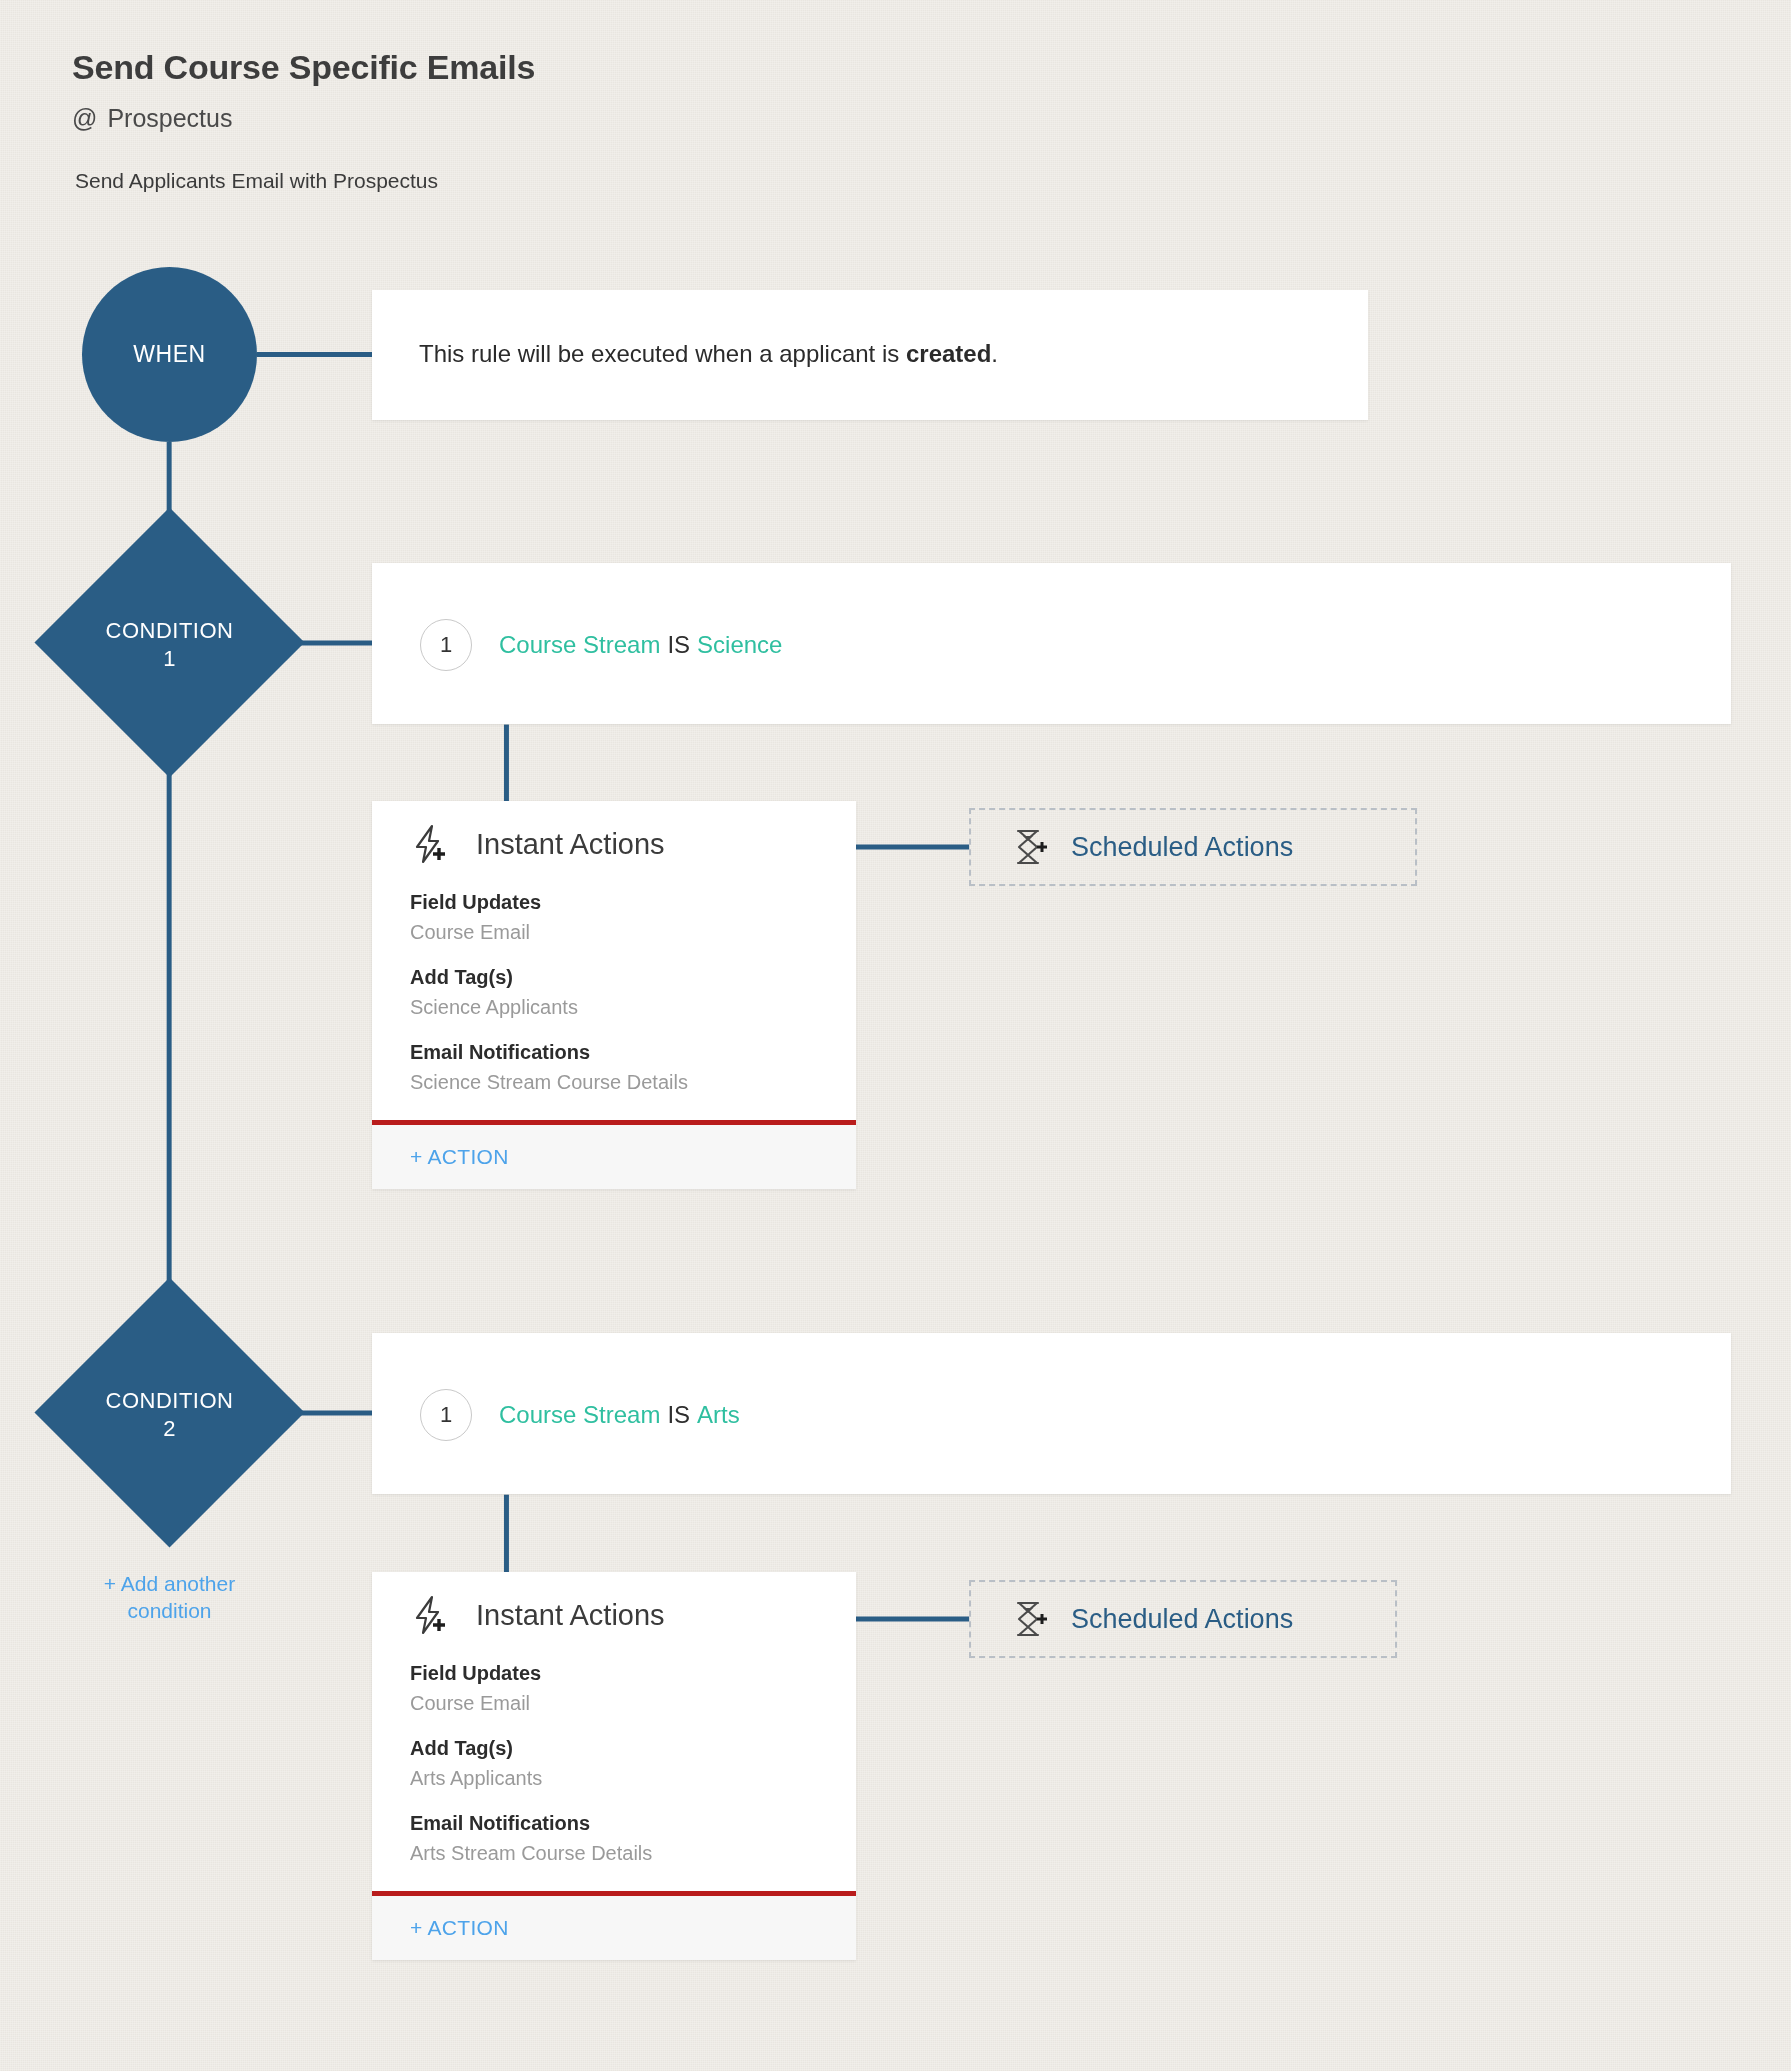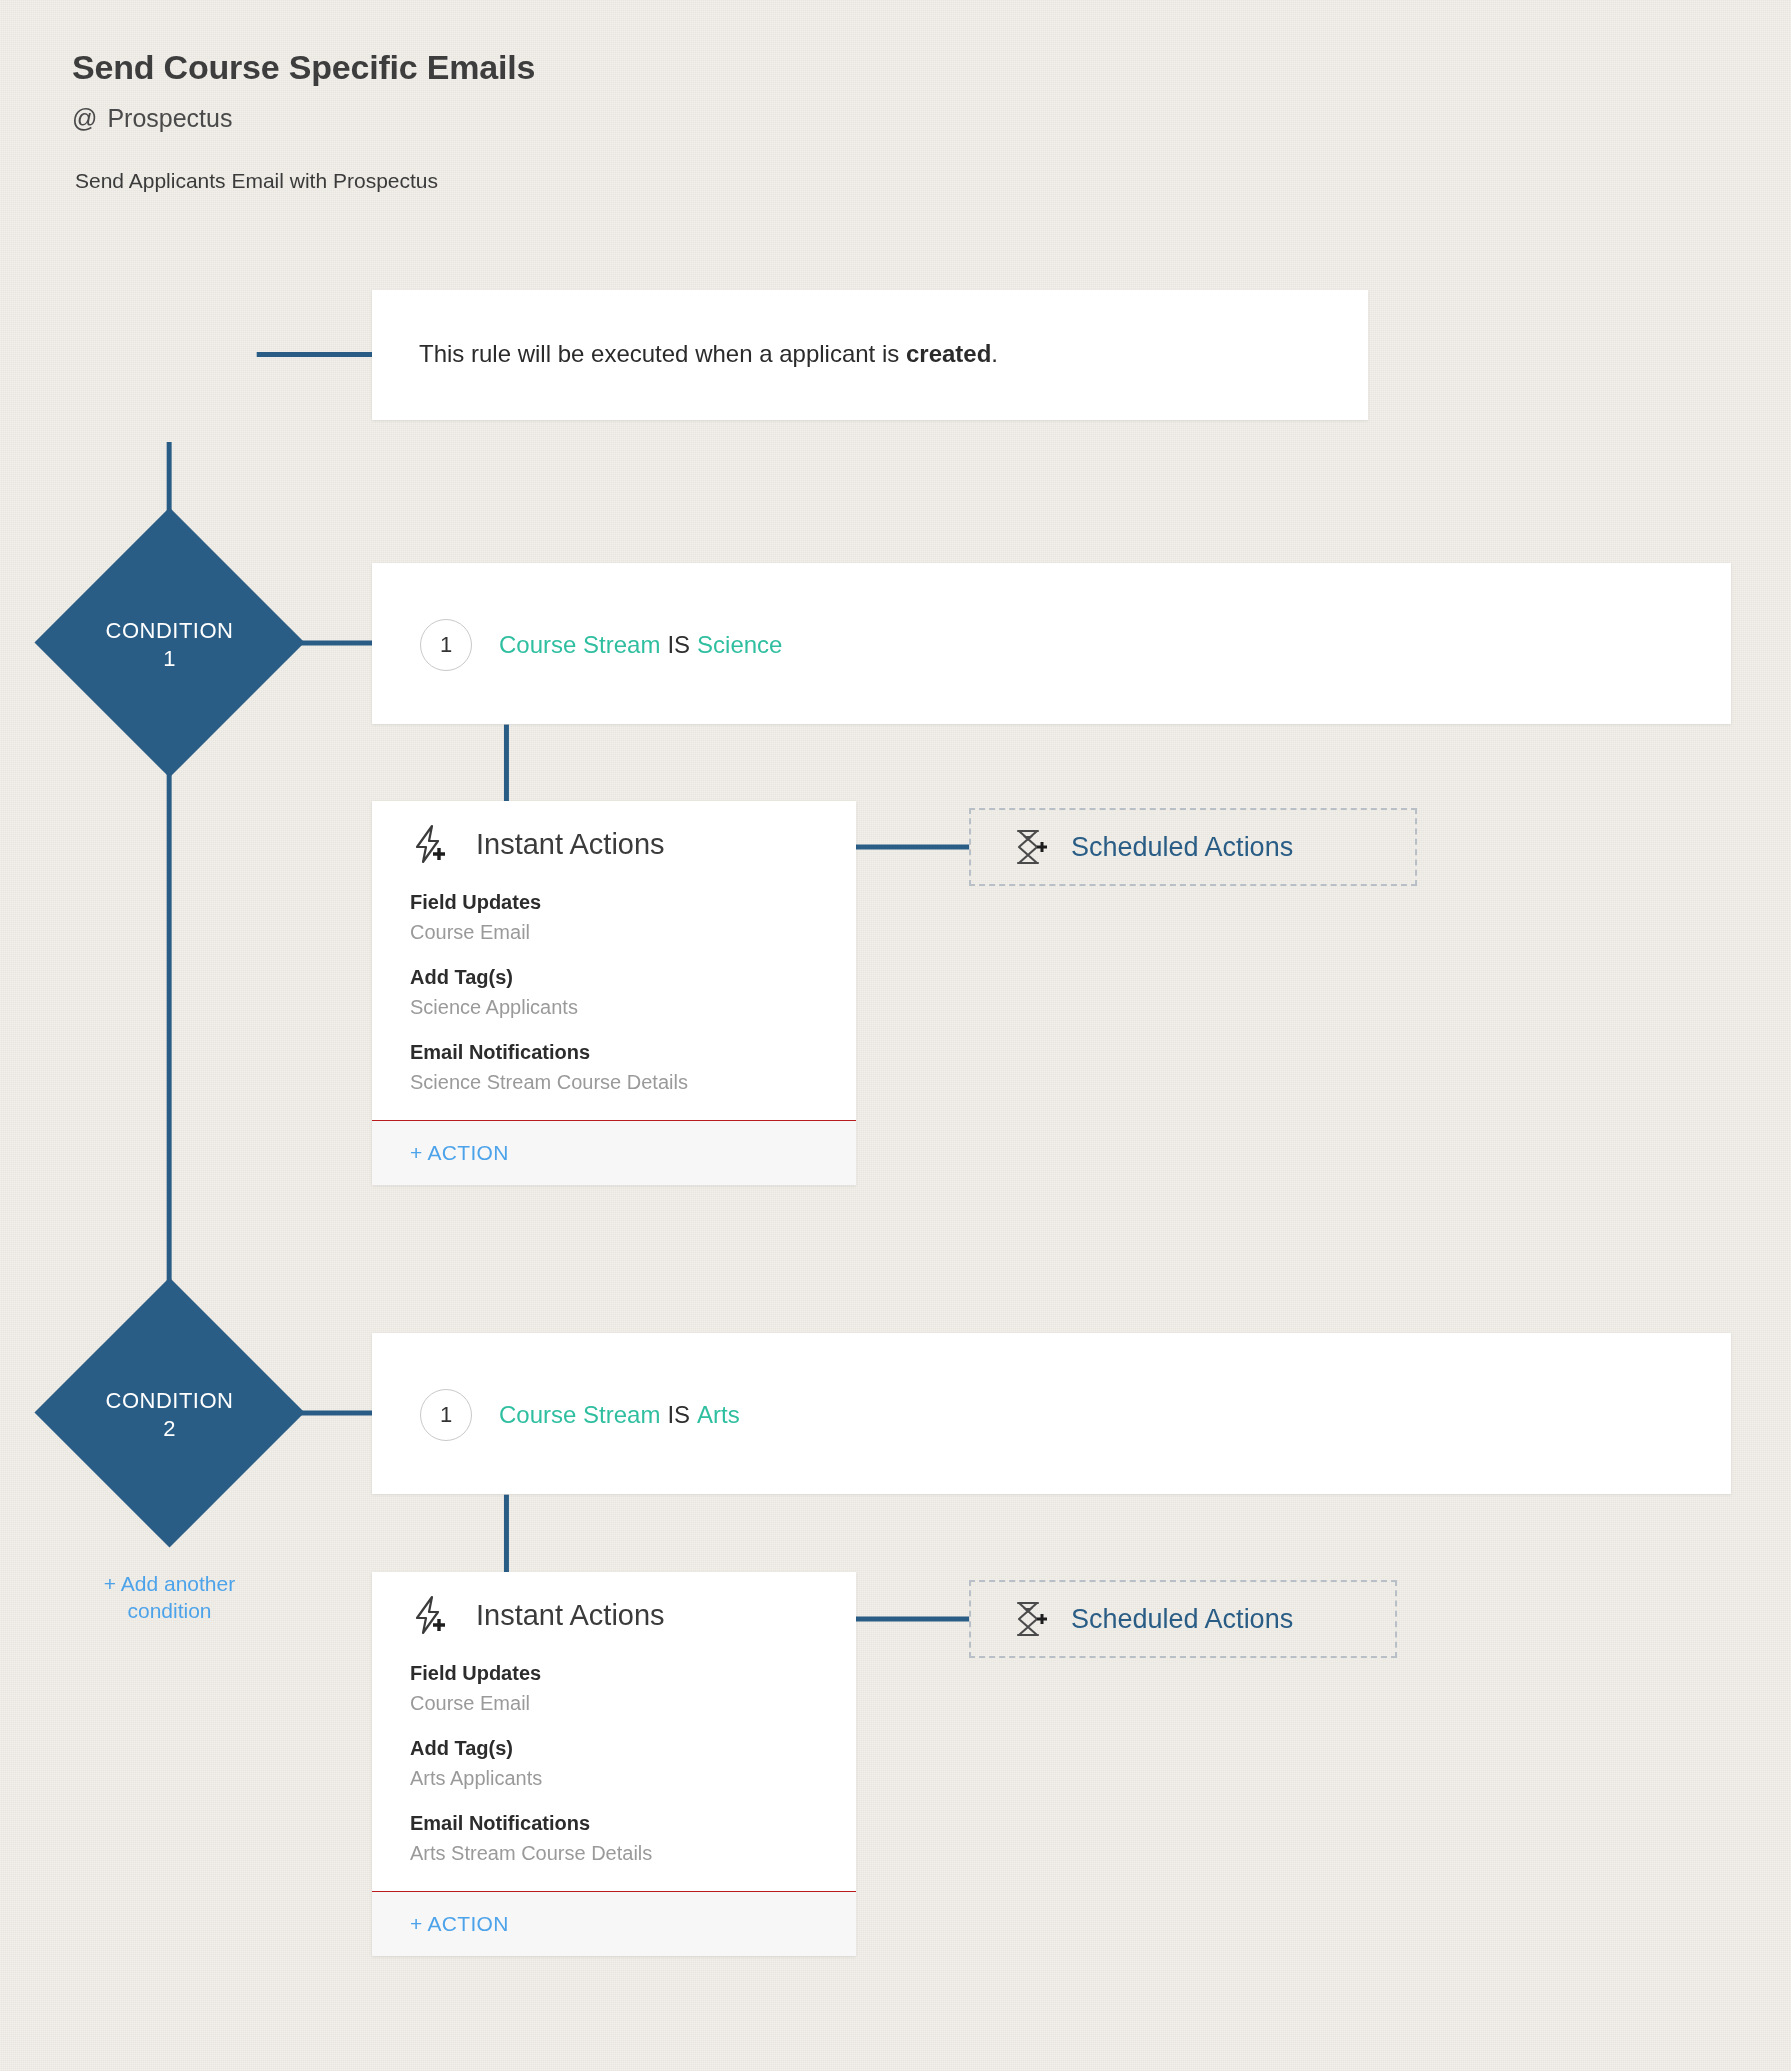--- a/index.html
+++ b/index.html
@@ -144,21 +144,21 @@
     font-weight: bold;
     color: #2c2c2c;
     margin-bottom: 7px;
   }
   .grp-value {
     font-size: 20px;
     color: #9a9a9a;
   }
   .card-foot {
     background: #f7f7f7;
-    border-top: 1px solid #b91c1c;
+    border-top: 5px solid #b91c1c;
     height: 64px;
     display: flex;
     align-items: center;
     padding-left: 38px;
     font-size: 21px;
     color: #4da3ea;
     letter-spacing: 0.3px;
   }
 
   
@@ -215,20 +215,23 @@
 </svg>
 
 <div class="layer">
 
   <div class="page-title">Send Course Specific Emails</div>
   <div class="page-scope">
     <span class="at">@</span><span>Prospectus</span>
   </div>
   <div class="page-desc">Send Applicants Email with Prospectus</div>
 
+  <div class="node-circle" style="left:82px; top:267px;">
+    <span>WHEN</span>
+  </div>
 
   <div class="panel" style="left:372px; top:290px; width:996px; height:130px;">
     <div class="rule-text" style="left:47px; top:50px;">
       <span>This rule will be executed when a applicant is </span><b>created</b><span>.</span>
     </div>
   </div>
 
   <div class="node-diamond" style="left:74px; top:547px;"></div>
   <div class="node-diamond-label" style="left:40px; top:617px;">
     <span>CONDITION</span><br>

